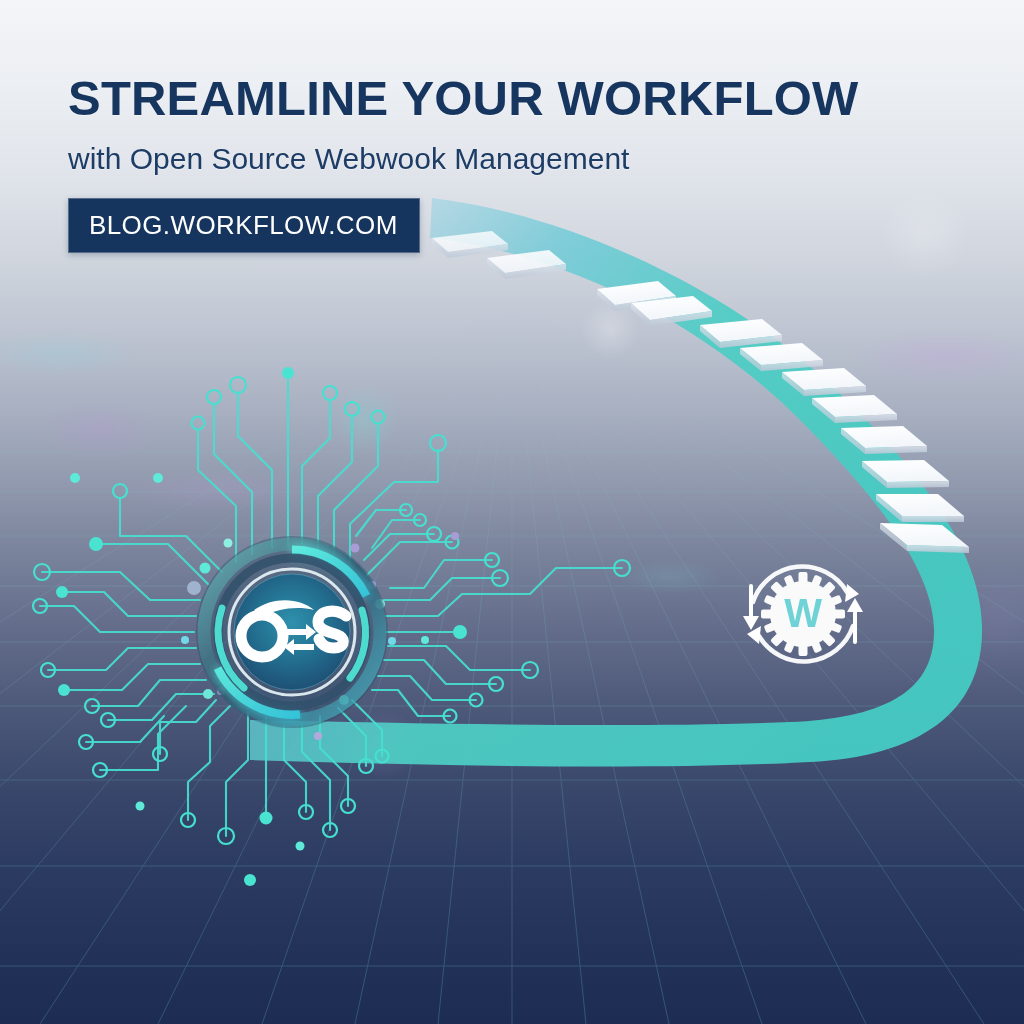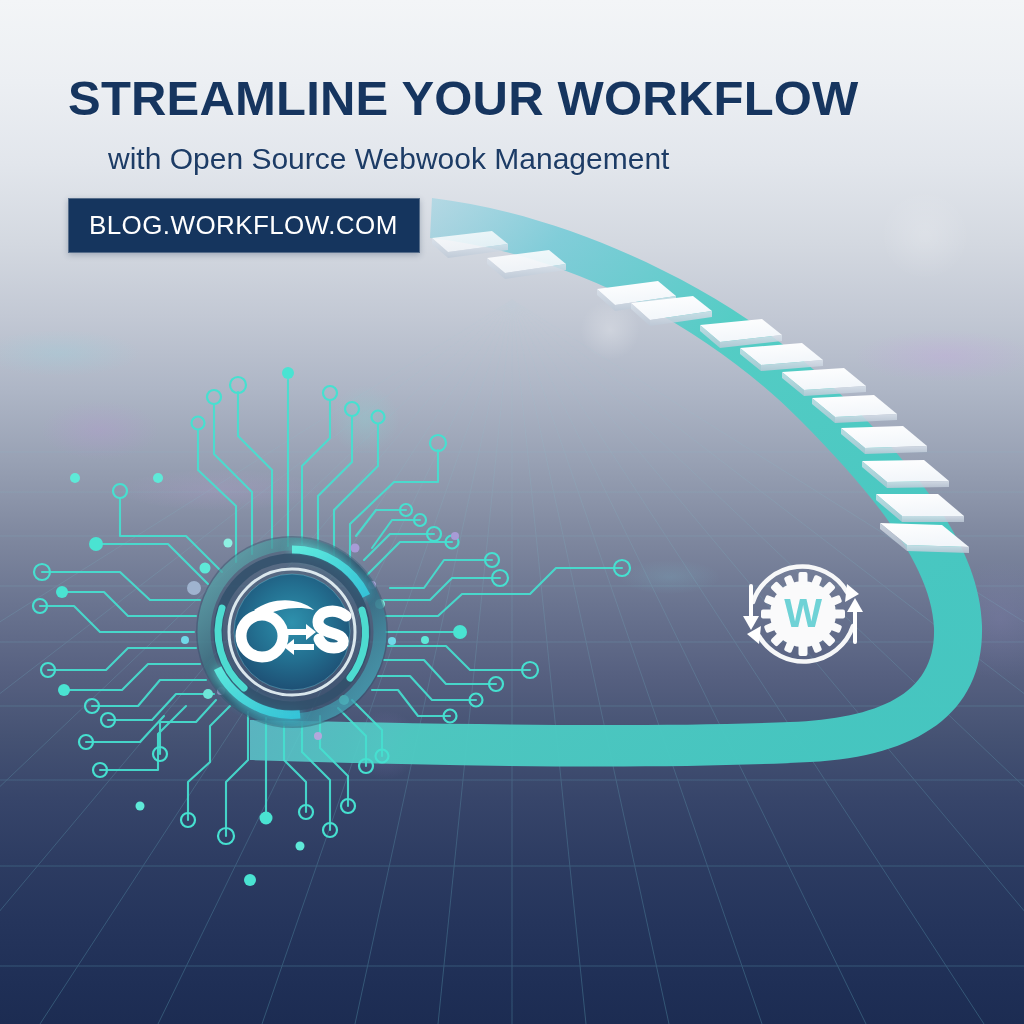--- a/index.html
+++ b/index.html
@@ -37,21 +37,20 @@
   #textblock { position:absolute; left:68px; top:74px; width:860px; }
   #title {
     font-size:49px; font-weight:700; letter-spacing:0.2px;
     color:#16355f; line-height:1.0; white-space:nowrap;
     text-shadow:0 1px 1px rgba(255,255,255,0.45);
   }
   #subtitle {
     margin-top:19px; font-size:30px; font-weight:400;
     color:#1d3c66; line-height:1.15; white-space:nowrap;
     text-shadow:0 1px 1px rgba(255,255,255,0.4);
-    margin-left:40px;
   }
   #urlbadge {
     margin-top:21px; display:inline-block;
     background:#15355e;
     border:1px solid rgba(255,255,255,0.28);
     padding:11px 21px 11px 20px;
     box-shadow:0 2px 6px rgba(30,50,80,0.28);
   }
   #urlbadge span {
     font-size:26px; font-weight:400; letter-spacing:0.4px;

